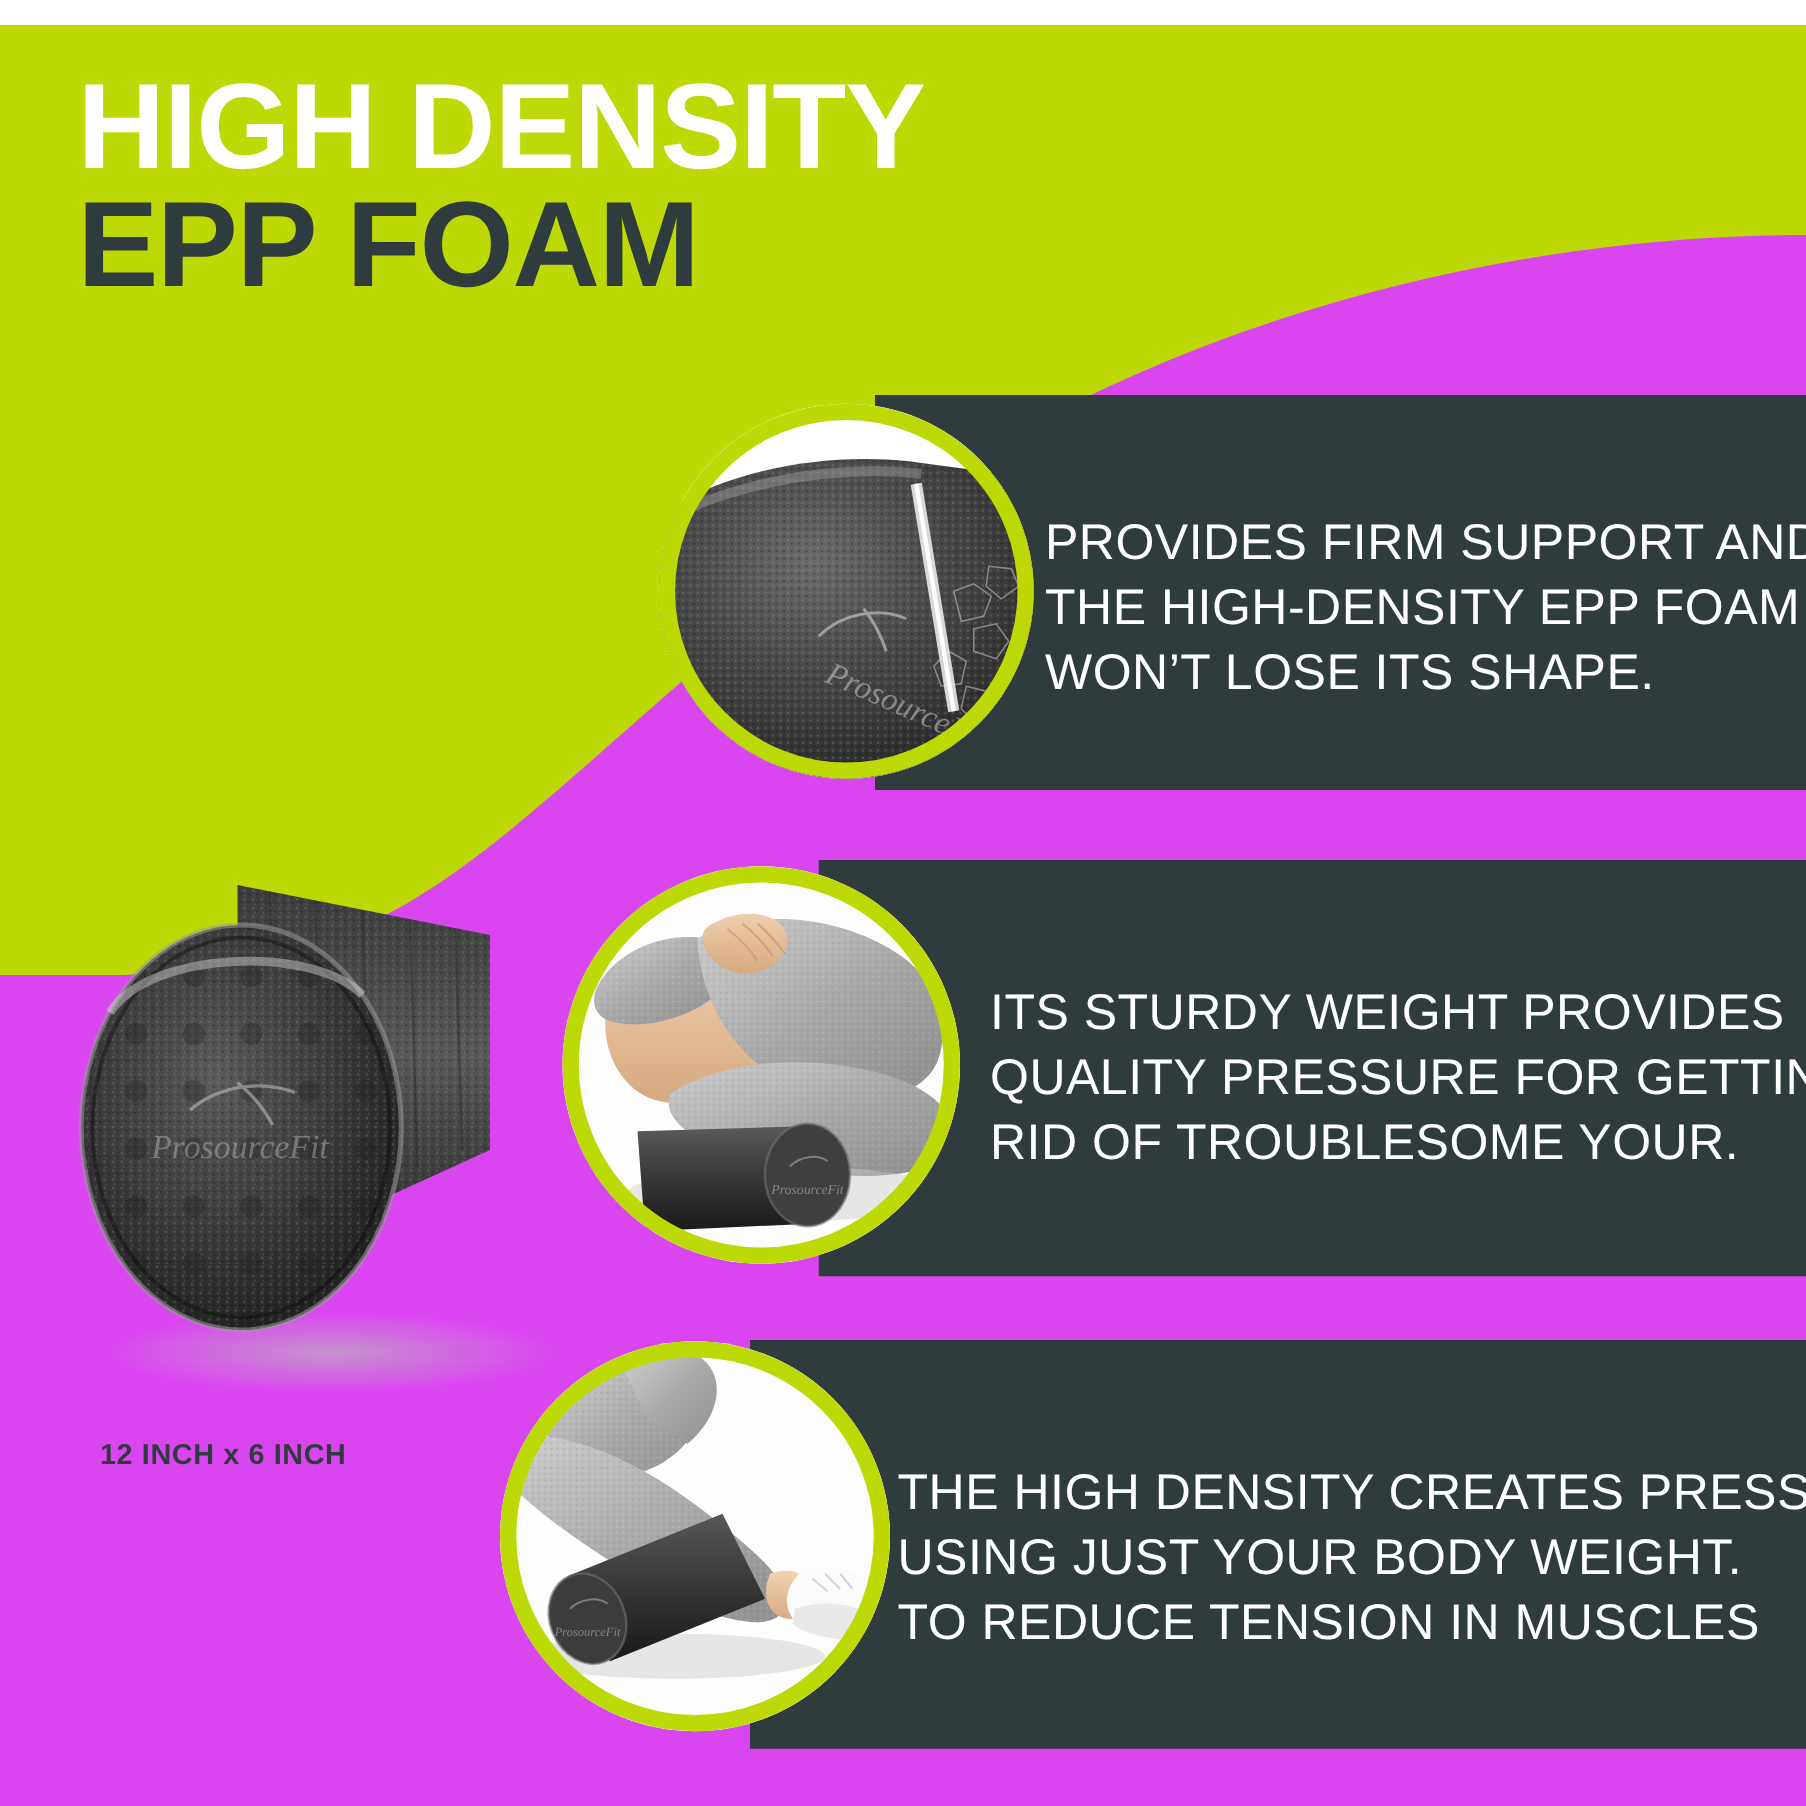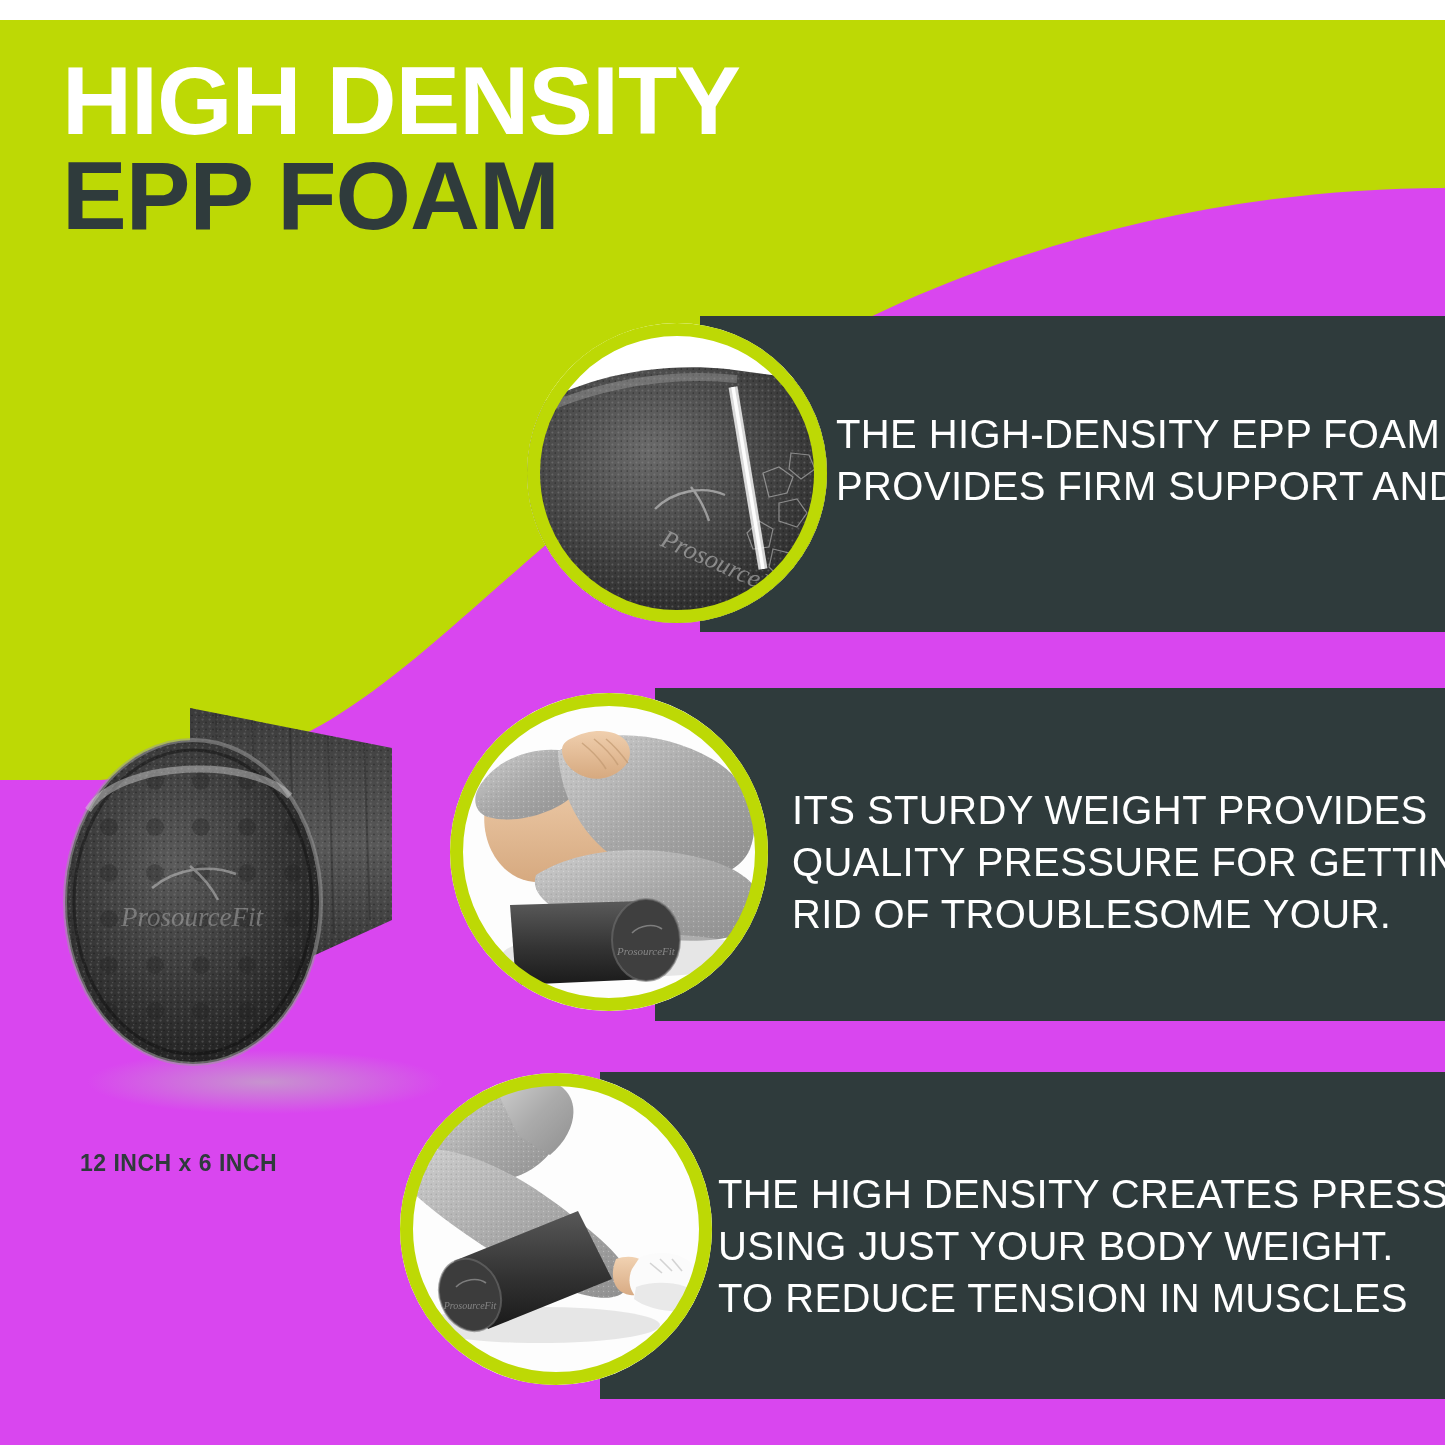--- a/index.html
+++ b/index.html
@@ -385,22 +385,23 @@
         <g opacity="0.5" fill="none" stroke="#bdbdbd" stroke-width="1.6">
           <path d="M56,214 C64,206 78,204 86,210"></path>
         </g>
         <text x="70" y="236" font-family="'Liberation Serif', serif" font-size="10" fill="#b5b5b5" opacity="0.6" text-anchor="middle" font-style="italic">ProsourceFit</text>
       </g>
     </svg>
   </div>
   <div class="badge-ring badge-3-ring"></div>
 
   <div class="panel-text pt-1">
+    <span>PROVIDES FIRM SUPPORT AND</span>
     <span>THE HIGH-DENSITY EPP FOAM</span>
-    <span>PROVIDES FIRM SUPPORT AND</span>
+    <span>WON’T LOSE ITS SHAPE.</span>
   </div>
 
   <div class="panel-text pt-2">
     <span>ITS STURDY WEIGHT PROVIDES</span>
     <span>QUALITY PRESSURE FOR GETTING</span>
     <span>RID OF TROUBLESOME YOUR.</span>
   </div>
 
   <div class="panel-text pt-3">
     <span>THE HIGH DENSITY CREATES PRESSURE</span>

